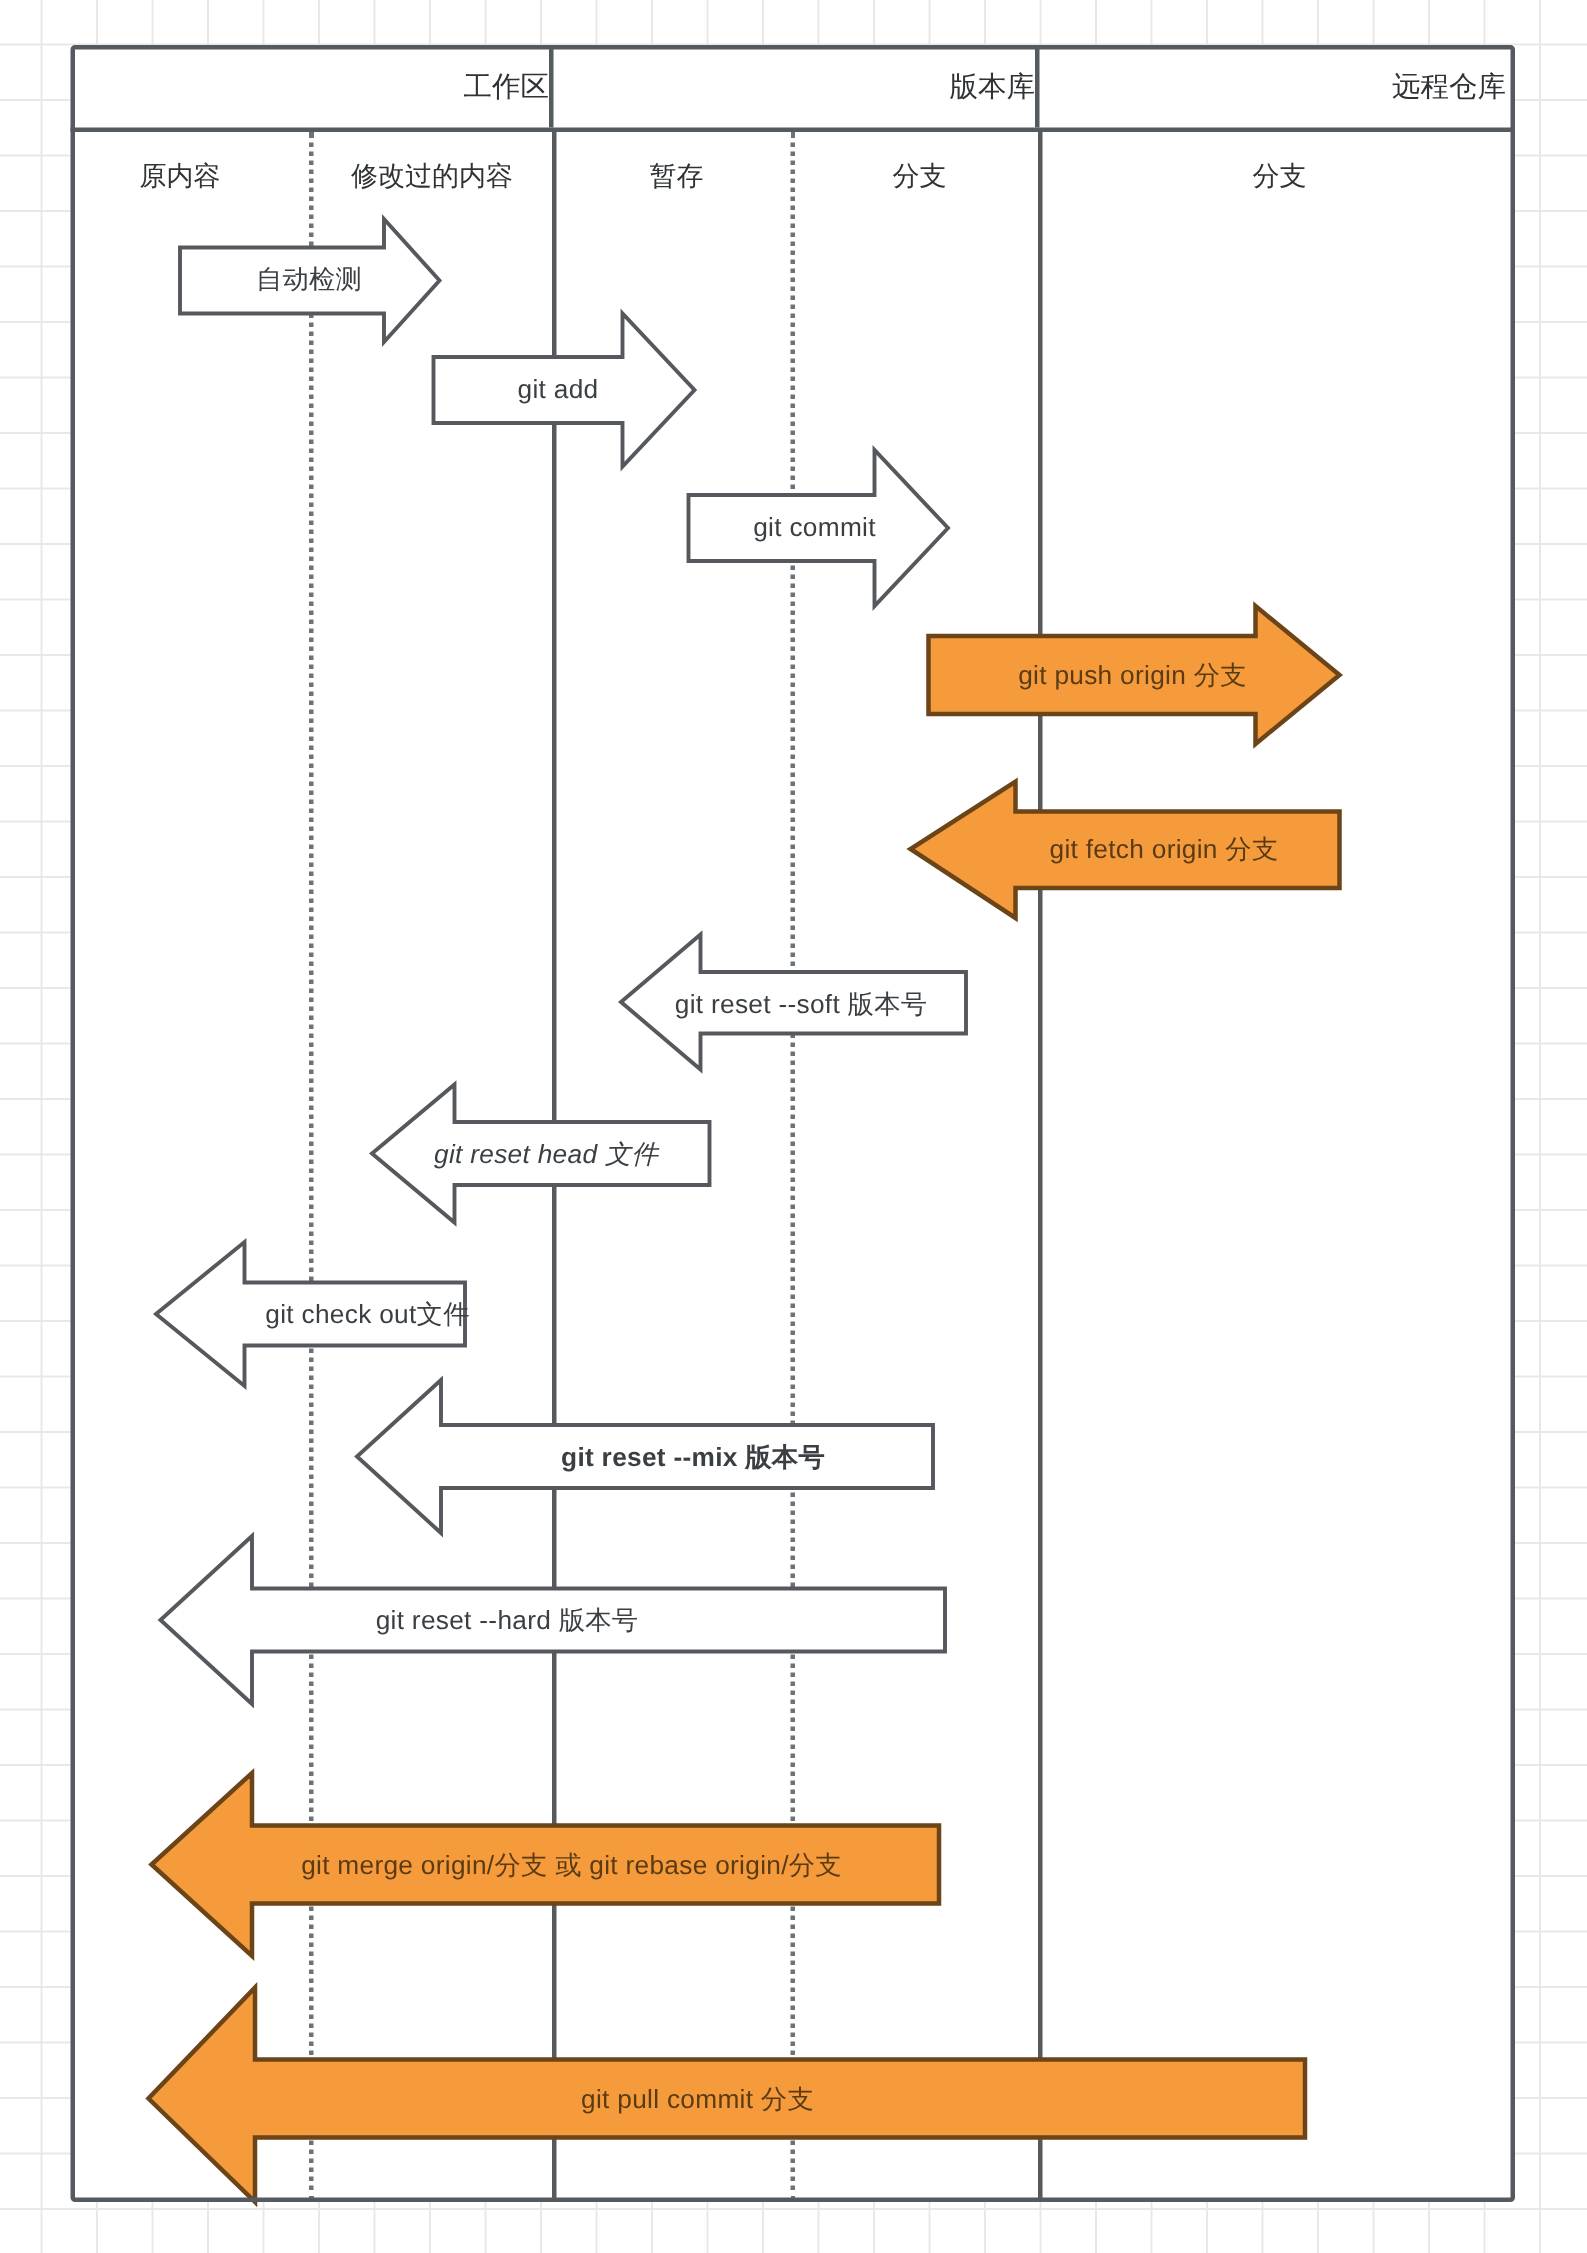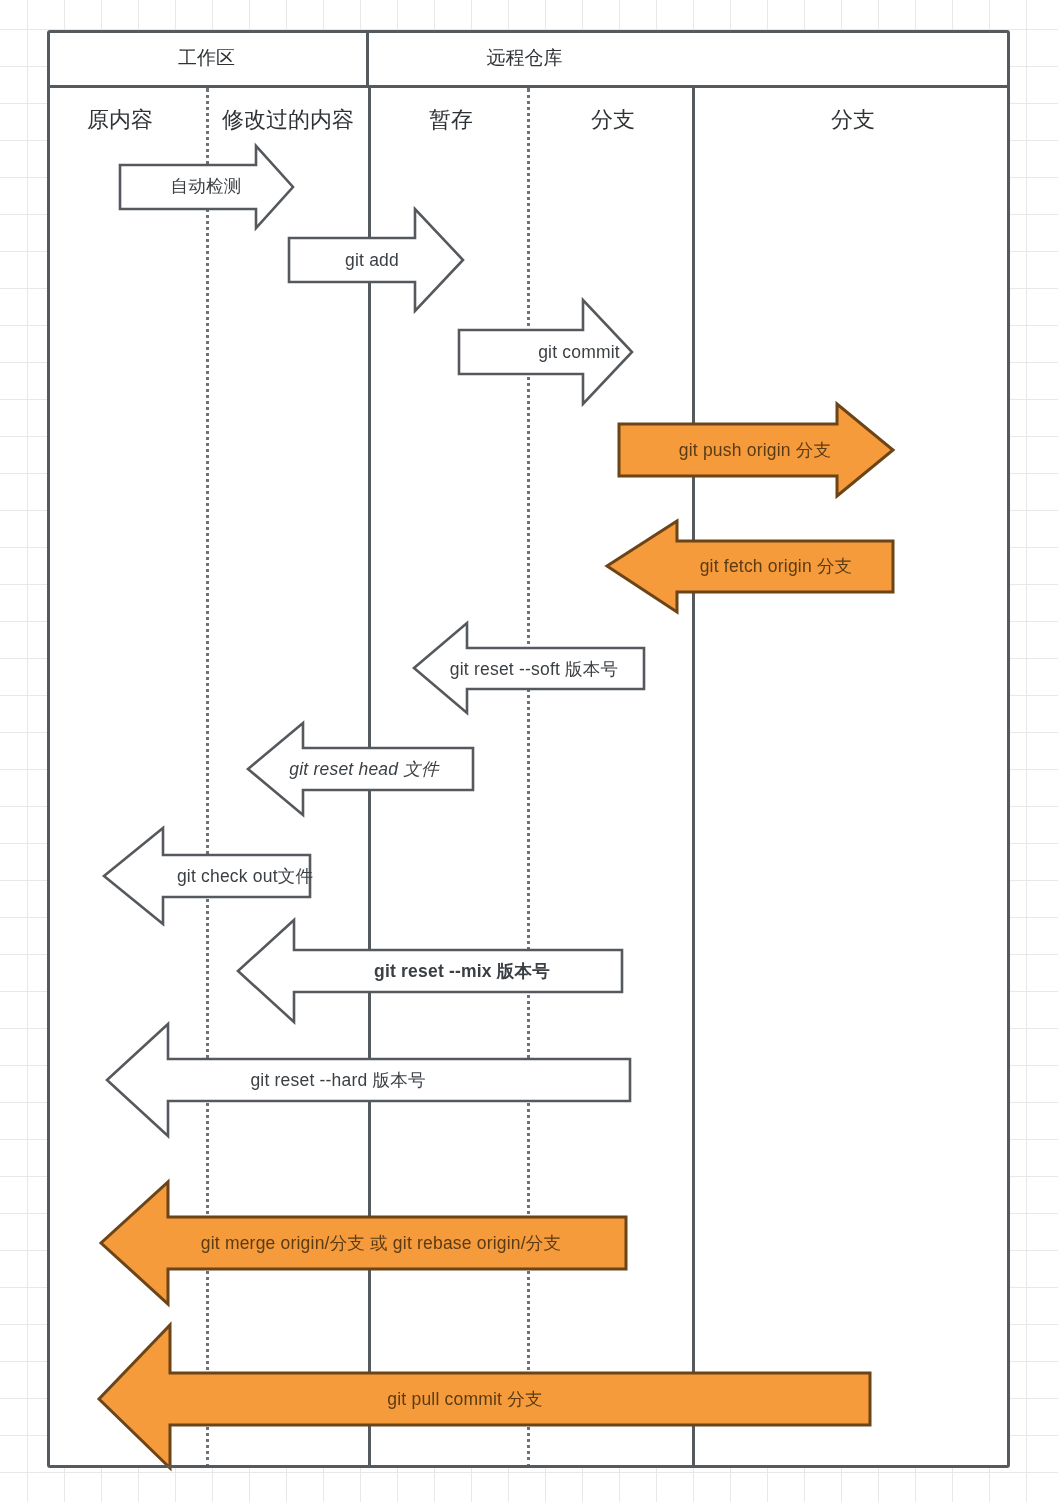--- a/index.html
+++ b/index.html
@@ -60,42 +60,42 @@
     top: 30px;
     width: 963px;
     height: 58px;
     border-bottom: 3px solid #555a5e;
     box-sizing: border-box;
     display: flex;
   }
   .header-cell {
     display: flex;
     align-items: center;
-    justify-content: center;
+    justify-content: flex-end;
     font-size: 19px;
     color: #2f3336;
     box-sizing: border-box;
     height: 100%;
   }
   .header-cell.c1 { width: 322px; border-right: 3px solid #555a5e; }
   .header-cell.c2 { width: 324px; border-right: 3px solid #555a5e; }
   .header-cell.c3 { width: 311px; }
 
   
   .sub-row {
     position: absolute;
     left: 47px;
     top: 95px;
     width: 963px;
     height: 46px;
     pointer-events: none;
   }
   .sub-label {
     position: absolute;
-    font-size: 22px;
+    font-size: 18px;
     color: #2f3336;
     white-space: nowrap;
     transform: translateX(-50%);
     text-align: right;
   }
 
   
   .v-solid {
     position: absolute;
     width: 3px;
@@ -136,20 +136,23 @@
 </head>
 <body>
 
 <div id="diagram-root">
 
   <div class="frame-plate"></div>
 
   <div class="header-band">
     <div class="header-cell c1">
       <span>工作区</span>
+    </div>
+    <div class="header-cell c2">
+      <span>版本库</span>
     </div>
     <div class="header-cell c3">
       <span>远程仓库</span>
     </div>
   </div>
 
   <div class="sub-row">
     <span class="sub-label" style="left:73px;  top:10px;">原内容</span>
     <span class="sub-label" style="left:241px; top:10px;">修改过的内容</span>
     <span class="sub-label" style="left:404px; top:10px;">暂存</span>
@@ -186,21 +189,21 @@
       <polygon points="630,1059 168,1059 168,1024 107,1080 168,1136 168,1101 630,1101" fill="#ffffff" stroke="#55595d" stroke-width="2.6" stroke-linejoin="miter"></polygon>
 
       <polygon points="626,1217 168,1217 168,1182 101,1243 168,1304 168,1269 626,1269" fill="#F59B3C" stroke="#6B4418" stroke-width="3" stroke-linejoin="miter"></polygon>
 
       <polygon points="870,1373 170,1373 170,1325 99,1399 170,1468 170,1425 870,1425" fill="#F59B3C" stroke="#6B4418" stroke-width="3" stroke-linejoin="miter"></polygon>
     </svg>
   </div>
 
   <div class="arrow-label dark" style="left:206px;  top:186px;">自动检测</div>
   <div class="arrow-label dark" style="left:372px;  top:260px;">git add</div>
-  <div class="arrow-label dark" style="left:543px;  top:352px;margin-left:36px;">git commit</div>
+  <div class="arrow-label dark" style="left:543px;  top:352px;">git commit</div>
   <div class="arrow-label on-orange" style="left:755px;  top:450px;">git push origin 分支</div>
   <div class="arrow-label on-orange" style="left:776px;  top:566px;">git fetch origin  分支</div>
   <div class="arrow-label dark" style="left:534px;  top:669px;">git reset --soft 版本号</div>
   <div class="arrow-label dark" style="left:364px;  top:769px;font-style:italic;">git reset head 文件</div>
   <div class="arrow-label dark" style="left:209px;  top:876px;margin-left:36px;">git check out文件</div>
   <div class="arrow-label dark" style="left:462px;  top:971px;font-weight:bold;">git reset --mix 版本号</div>
   <div class="arrow-label dark" style="left:338px;  top:1080px;">git reset --hard 版本号</div>
   <div class="arrow-label on-orange" style="left:381px;  top:1243px;">git merge origin/分支 或 git rebase origin/分支</div>
   <div class="arrow-label on-orange" style="left:465px;  top:1399px;">git pull commit  分支</div>
 

